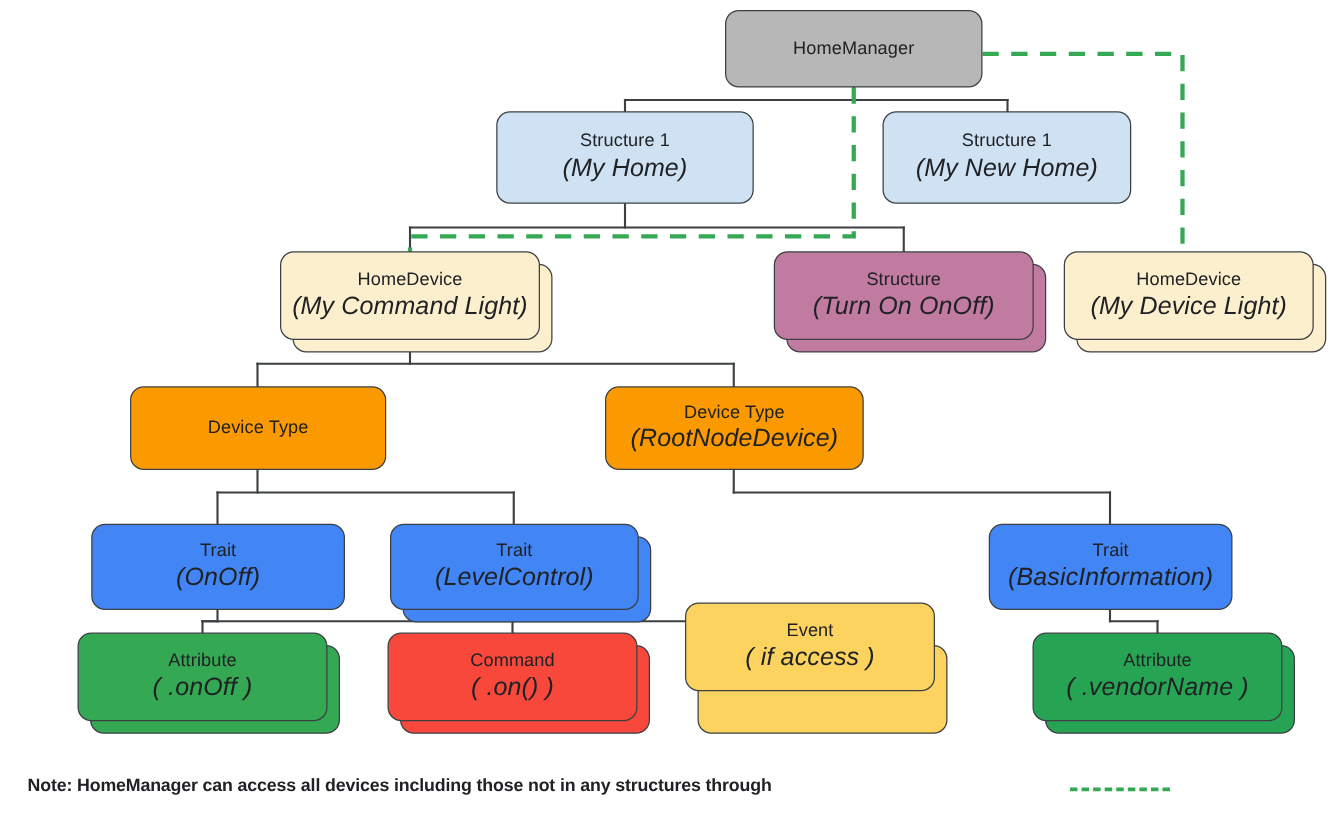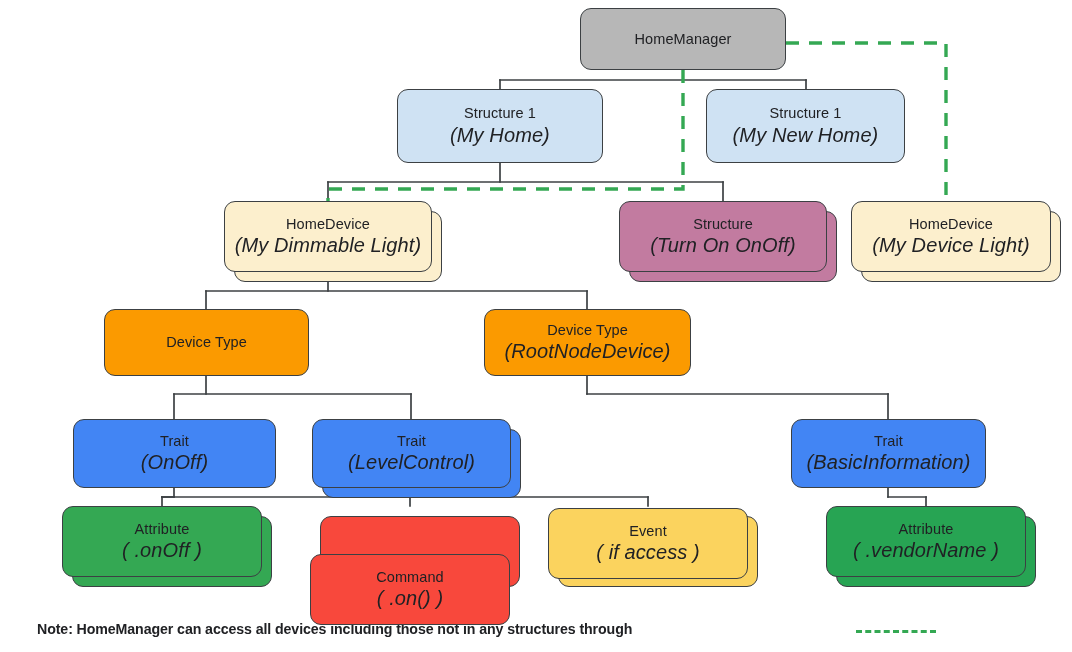--- a/index.html
+++ b/index.html
@@ -57,21 +57,20 @@
     border-radius: 11px;
     z-index: 3;
   }
   .note {
     position: absolute;
     font-size: 14.2px;
     font-weight: bold;
     color: #202124;
     letter-spacing: -0.1px;
     white-space: nowrap;
-    margin-left: 15px;
   }
   .legend-dash {
     position: absolute;
     height: 0;
     border-top: 3.4px dashed #34a853;
   }
 </style>
 </head>
 <body>
 
@@ -136,21 +135,21 @@
   </div>
 
   <div class="node" style="left:706px;top:89px;width:199px;height:74px;background:#cfe2f3;">
     <div class="t1">Structure 1</div>
     <div class="t2">(My New Home)</div>
   </div>
 
   <div class="stack" style="left:234px;top:211px;width:208px;height:71px;background:#fcefcd;"></div>
   <div class="node" style="left:224px;top:201px;width:208px;height:71px;background:#fcefcd;">
     <div class="t1">HomeDevice</div>
-    <div class="t2">(My Dimmable Light)</div>
+    <div class="t2">(My Command Light)</div>
   </div>
 
   <div class="stack" style="left:629px;top:211px;width:208px;height:71px;background:#c27ba0;"></div>
   <div class="node" style="left:619px;top:201px;width:208px;height:71px;background:#c27ba0;">
     <div class="t1">Structure</div>
     <div class="t2">(Turn On OnOff)</div>
   </div>
 
   <div class="stack" style="left:861px;top:211px;width:200px;height:71px;background:#fcefcd;"></div>
   <div class="node" style="left:851px;top:201px;width:200px;height:71px;background:#fcefcd;">
@@ -183,27 +182,27 @@
     <div class="t2">(BasicInformation)</div>
   </div>
 
   <div class="stack" style="left:72px;top:516px;width:200px;height:71px;background:#34a853;"></div>
   <div class="node" style="left:62px;top:506px;width:200px;height:71px;background:#34a853;">
     <div class="t1">Attribute</div>
     <div class="t2">( .onOff )</div>
   </div>
 
   <div class="stack" style="left:320px;top:516px;width:200px;height:71px;background:#f8483c;"></div>
-  <div class="node" style="left:310px;top:506px;width:200px;height:71px;background:#f8483c;margin-top:48px;">
+  <div class="node" style="left:310px;top:506px;width:200px;height:71px;background:#f8483c;">
     <div class="t1">Command</div>
     <div class="t2">( .on() )</div>
   </div>
 
   <div class="stack" style="left:558px;top:516px;width:200px;height:71px;background:#fbd35e;"></div>
-  <div class="node" style="left:548px;top:508px;width:200px;height:71px;background:#fbd35e;">
+  <div class="node" style="left:548px;top:482px;width:200px;height:71px;background:#fbd35e;">
     <div class="t1">Event</div>
     <div class="t2">( if access )</div>
   </div>
 
   <div class="stack" style="left:836px;top:516px;width:200px;height:71px;background:#27a453;"></div>
   <div class="node" style="left:826px;top:506px;width:200px;height:71px;background:#27a453;">
     <div class="t1">Attribute</div>
     <div class="t2">( .vendorName )</div>
   </div>
 

